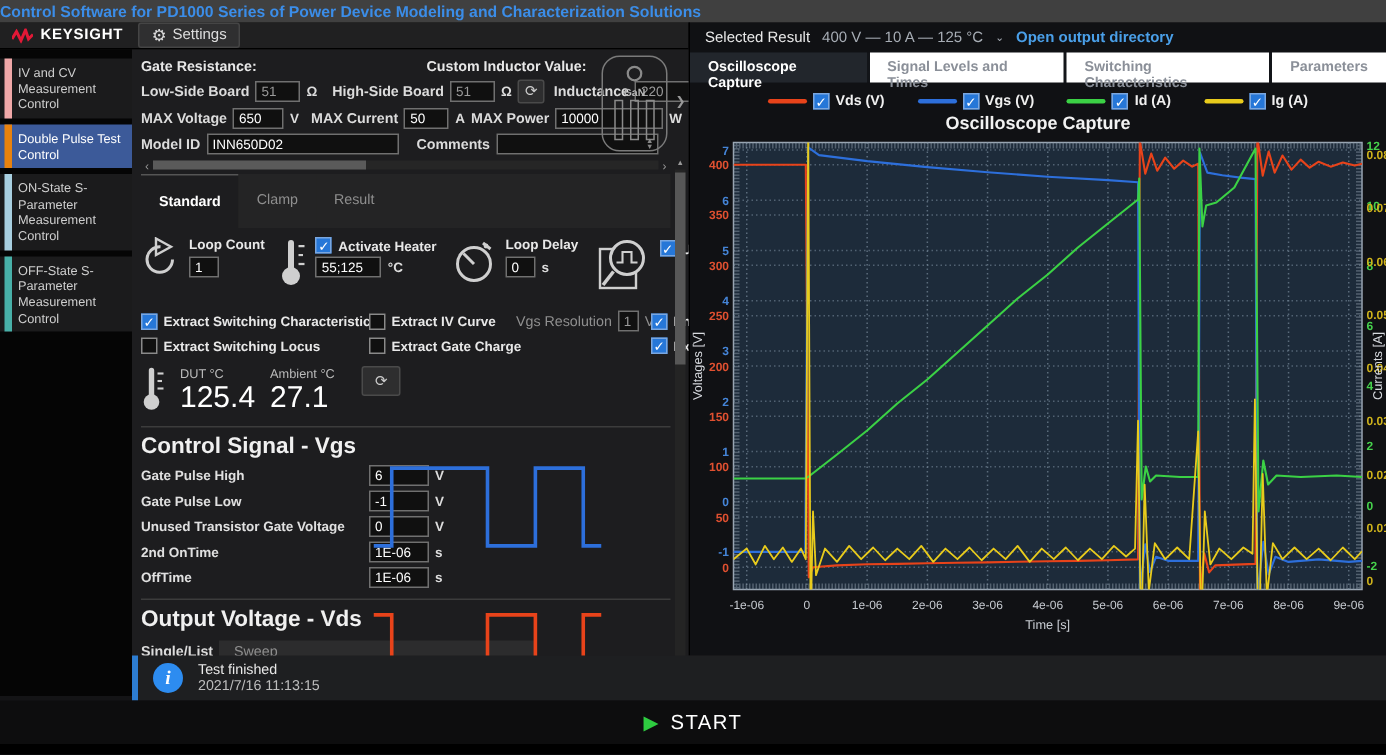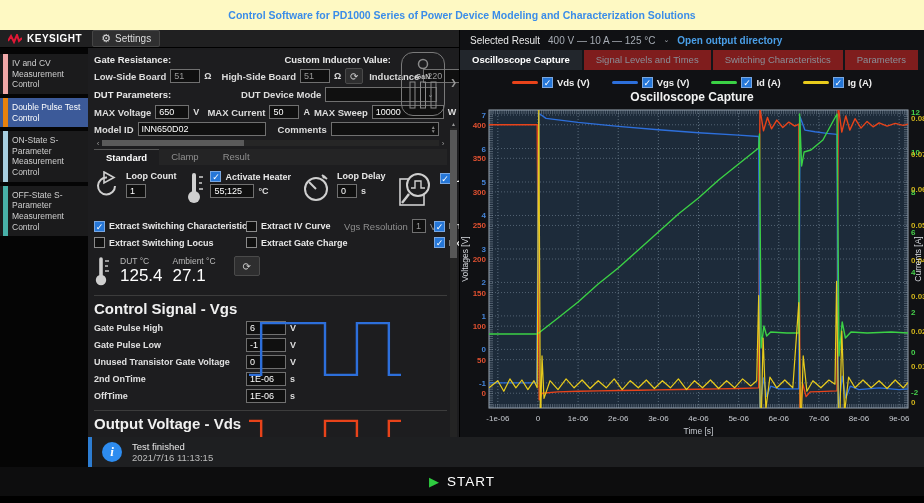--- a/index.html
+++ b/index.html
@@ -1,21 +1,21 @@
 <!DOCTYPE html>
 <html><head>
 <meta charset="utf-8">
 <style>
   * { margin:0; padding:0; box-sizing:border-box; }
   html,body { width:924px; height:503px; background:#0b0b0c; overflow:hidden;
               font-family:"Liberation Sans", sans-serif; color:#e6e6e6; font-size:10px; }
   .app { position:relative; width:924px; height:503px; background:#141416; }
 
   
-  .titlebar { height:30px; background:#fef9c3; display:flex; align-items:center; justify-content:center; }
+  .titlebar { height:15px; background:#404040; display:flex; align-items:center; }
   .titlebar .t { color:#3b8de8; font-weight:bold; font-size:10.5px; }
 
   
   .content { display:flex; height:422px; }
   .left-region { width:459px; display:flex; flex-direction:column; }
   .appbar { height:20px; background:#202021; display:flex; align-items:center; gap:10px; padding:0 8px; border-bottom:1px solid #000; }
   .brand { display:flex; align-items:center; gap:5px; font-weight:bold; font-size:10px; color:#fff; letter-spacing:.5px;}
   .settings-btn { display:flex; align-items:center; gap:4px; background:#2f2f30; border:1px solid #454545; color:#ddd; padding:1px 8px; font-size:10px; border-radius:2px; }
   .gear { font-size:11px; }
 
@@ -41,34 +41,34 @@
   .spin .arrows { position:absolute; right:1px; top:0; bottom:0; width:9px; display:flex; flex-direction:column; justify-content:center; color:#888; font-size:5px; line-height:4px; text-align:center;}
   .gan-box { position:absolute; right:14px; top:4px; width:44px; height:64px; border:1px solid #7a7a7a; border-radius:12px; display:flex; align-items:center; justify-content:center; }
   .gan-chev { position:absolute; right:2px; top:30px; color:#999; font-size:8px; }
 
   .hscroll { display:flex; align-items:center; height:8px; margin:2px 0; }
   .hscroll .arr { color:#999; font-size:8px; width:8px; text-align:center; }
   .hscroll .track { flex:1; height:6px; background:#262626; position:relative;}
   .hscroll .thumb { position:absolute; left:0; top:0; height:6px; width:42%; background:#5a5a5a; }
 
   .mode-tabs { display:flex; background:#242425; margin:1px 0 0 0; }
-  .mtab { padding:2px 12px; font-size:9.5px; color:#8f8f8f; background:#242425; }
+  .mtab { padding:12px 12px; font-size:9.5px; color:#8f8f8f; background:#242425; }
   .mtab.active { background:#1d1d1f; color:#fff; font-weight:bold; border-top:1px solid #555; }
 
   .loop-row { display:flex; align-items:flex-start; gap:6px; margin-top:6px; }
   .cb { width:11px; height:11px; border:1px solid #8a8a8a; background:#101010; color:#fff; font-size:9px; line-height:10px; text-align:center; flex:0 0 auto;}
   .cb.on { background:#2677d8; border-color:#7aa7e0; }
   .cblbl { font-weight:bold; font-size:9px; color:#e8e8e8; white-space:nowrap; }
 
   .opt-grid { display:grid; grid-template-columns:150px 96px 88px auto; gap:4px 2px; margin-top:8px; align-items:center;}
   .opt { display:flex; align-items:center; gap:4px; }
 
   .temp-row { display:flex; align-items:flex-start; gap:10px; margin-top:8px; }
   .temp-block .cap { color:#bbb; font-size:8.5px; }
-  .temp-block .val { color:#fff; font-size:17px; font-weight:normal; }
+  .temp-block .val { color:#fff; font-size:20px; font-weight:normal; }
 
   .divider { border-top:1px solid #3c3c3c; margin:7px 0 4px 0; }
   .sect-title { font-size:15px; font-weight:bold; color:#f0f0f0; margin:2px 0 4px 0;}
   .fields { width:245px; }
   .frow { display:flex; align-items:center; margin:3px 0; }
   .frow .fl { width:152px; font-weight:bold; font-size:9px; color:#e0e0e0; white-space:nowrap;}
   .wave { position:absolute; }
 
   .ov-tabs { display:flex; background:#2c2c2d; width:210px; margin:2px 0; }
   .ovtab { padding:2px 10px; font-size:9.5px; color:#8f8f8f; }
@@ -82,21 +82,21 @@
   .right-region { width:465px; background:#101114; display:flex; flex-direction:column; border-left:1px solid #000;}
   .rtabs { display:flex; height:19px; background:#131418; }
   .rtab { padding:3px 12px; color:#8a8f98; font-size:9.5px; }
   .rtab.active { color:#fff; font-weight:bold; background:#1d2026; }
   .sel-row { display:flex; align-items:center; gap:8px; height:20px; padding:0 10px; }
   .sel-lab { font-weight:normal; color:#e8e8e8; }
   .sel-val { color:#a7adb5; }
   .sel-chev { color:#a7adb5; font-size:7px; }
   .link { color:#4a9fe8; font-weight:bold; }
   .subtabs { display:flex; height:20px; background:#131519; gap:2px; }
-  .stab { padding:4px 12px; color:#8a8f98; font-size:9.5px; background:#7f1d1d; }
+  .stab { padding:4px 12px; color:#8a8f98; font-size:9.5px; background:#ffffff;font-weight:bold; }
   .stab.active { background:#22262c; color:#fff; font-weight:bold; }
   .legend { display:flex; justify-content:center; gap:22px; align-items:center; height:16px; margin-top:4px;}
   .litem { display:flex; align-items:center; gap:4px; }
   .ldash { width:26px; height:3px; border-radius:2px; }
   .llab { font-weight:bold; font-size:9.5px; color:#f0f0f0; }
   .chart-title { text-align:center; font-weight:bold; font-size:12px; color:#f2f2f2; height:15px; }
 
   
   .status-row { position:absolute; left:88px; right:0; top:437px; height:30px; background:#1e1f21; border-left:4px solid #2d7dd2; display:flex; align-items:center; gap:10px; padding-left:10px;}
   .info-ic { width:20px; height:20px; border-radius:50%; background:#2d8cf0; color:#fff; display:flex; align-items:center; justify-content:center; font-weight:bold; font-size:13px; font-family:"Liberation Serif",serif; font-style:italic;}
@@ -155,34 +155,27 @@
             <input class="f dim" style="width: 30px;" readonly="" value="51">
             <span class="unit">Ω</span>
             <span class="iconbtn">
                 <span>⟳</span>
               </span>
             <span class="lbl" style="margin-left:2px">Inductance</span>
             <input class="f dim" style="width: 52px;" readonly="" value="220">
 
           </div>
           <div class="row">
-            <span class="sec">DUT Parameters:</span>
-            <span class="lbl" style="margin-left:66px">DUT Device Mode</span>
-            <span class="select">
-                <span class="sel-chev">⌄</span>
-              </span>
-          </div>
-          <div class="row">
             <span class="lbl">MAX Voltage</span>
             <input class="f" style="width: 34px;" value="650">
             <span class="unit">V</span>
             <span class="lbl" style="margin-left:4px">MAX Current</span>
             <input class="f" style="width: 30px;" value="50">
             <span class="unit">A</span>
-            <span class="lbl">MAX Sweep</span>
+            <span class="lbl">MAX Power</span>
             <input class="f" style="width: 72px;" value="10000">
             <span class="unit">W</span>
           </div>
           <div class="row">
             <span class="lbl">Model ID</span>
             <input class="f" style="width: 128px;" value="INN650D02">
             <span class="lbl" style="margin-left:8px">Comments</span>
             <span class="spin"><input class="f" style="width: 108px;"><span class="arrows">▲<br>▼</span></span>
           </div>
           <div class="gan-box">

